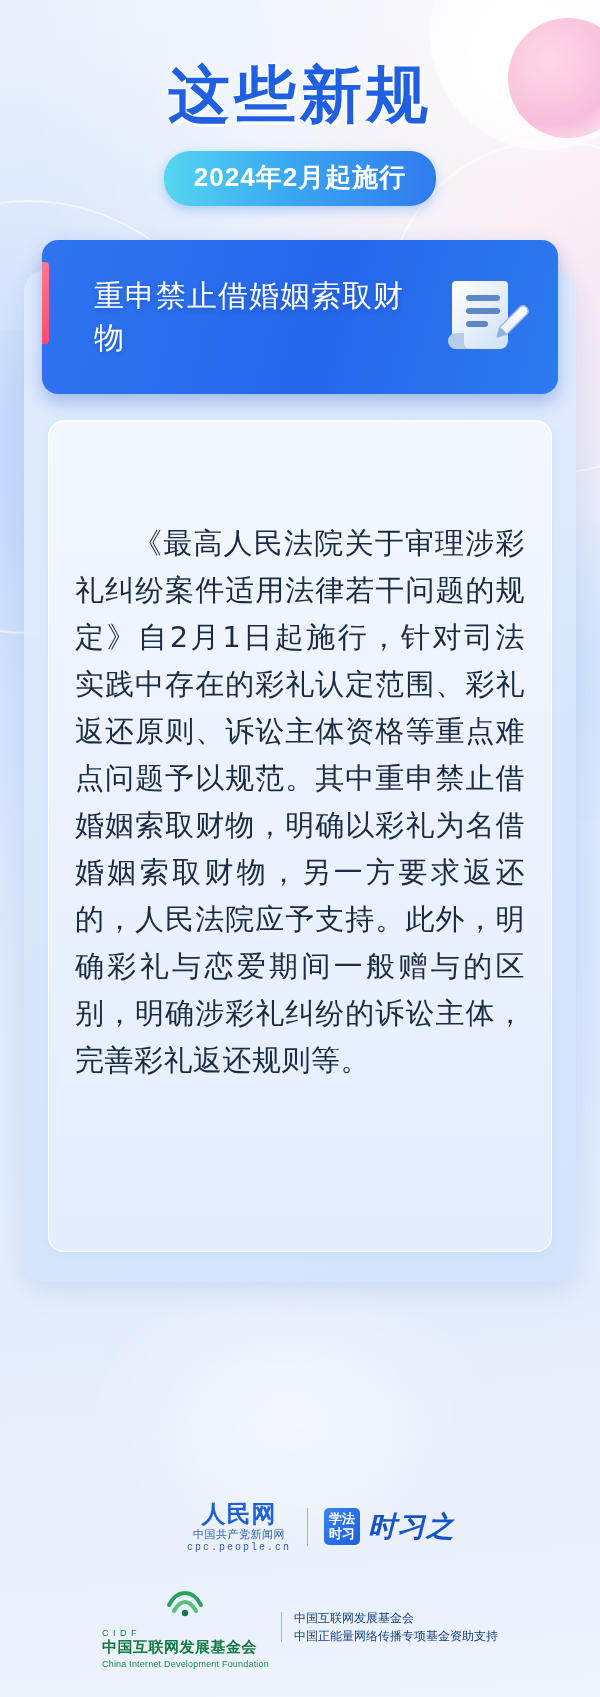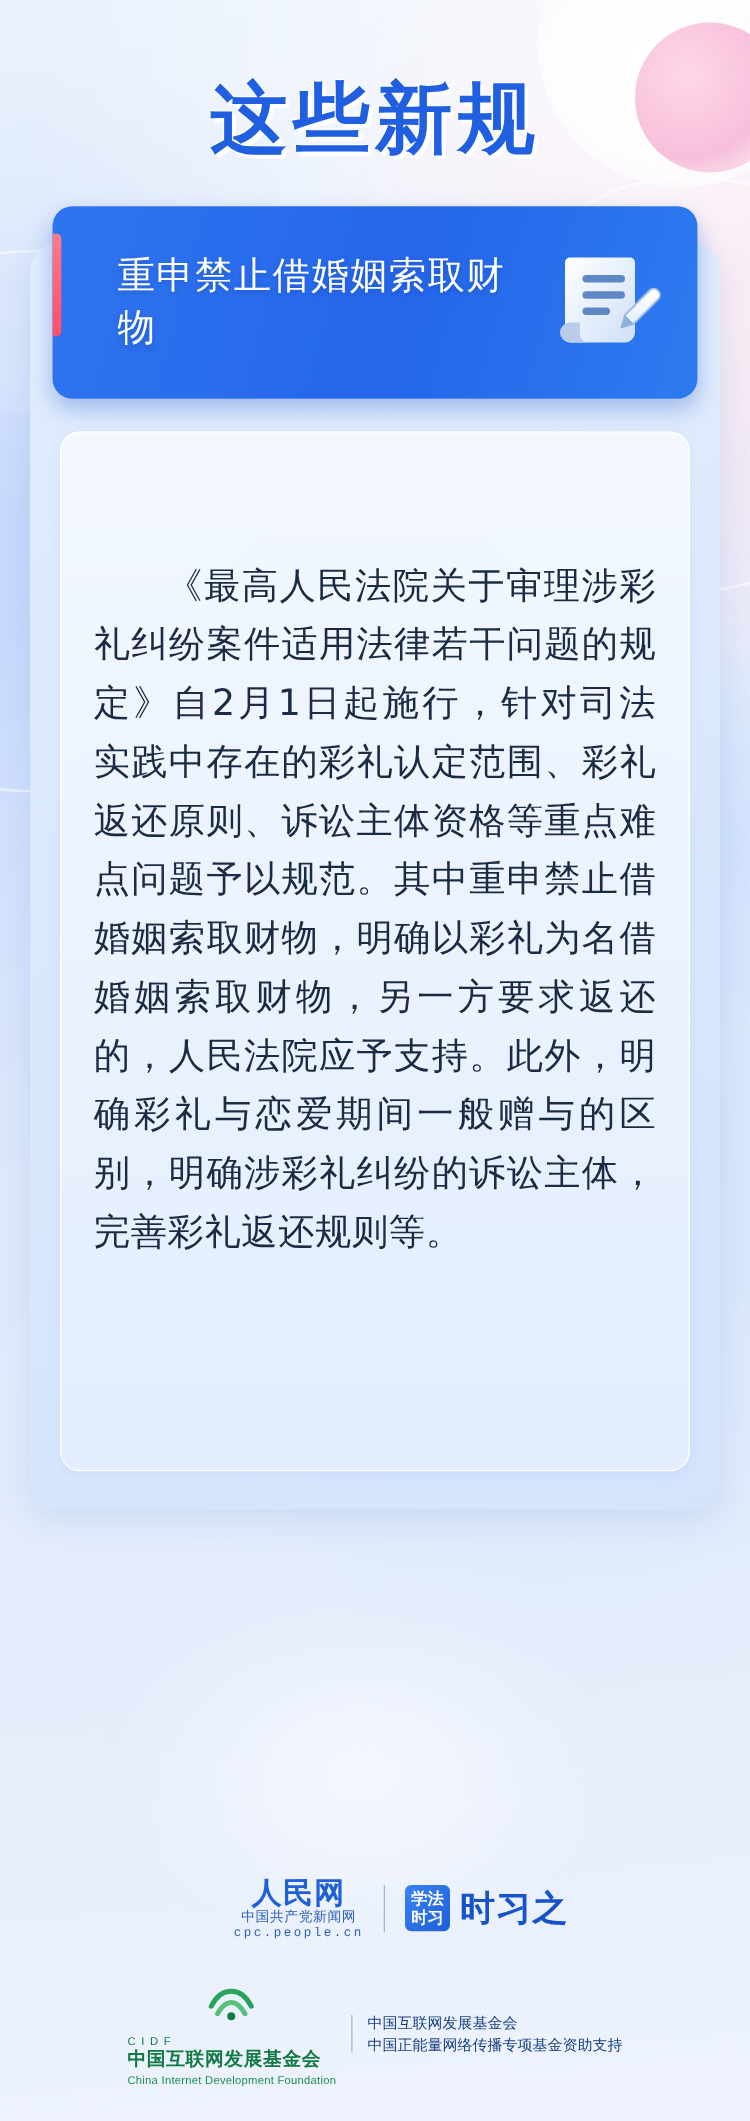--- a/index.html
+++ b/index.html
@@ -235,20 +235,21 @@
     padding: 4px 5px;
     border-radius: 5px;
     text-align: center;
   }
   .xf-word {
     font-family: "DejaVu Serif", serif;
     font-size: 28px;
     font-weight: bold;
     color: #1554c8;
     letter-spacing: 1px;
+    font-style: italic;
   }
   .footer-bar {
     display: flex;
     align-items: center;
     justify-content: center;
     gap: 12px;
     padding: 10px 0 0;
   }
   .cidf {
     display: flex;
@@ -297,20 +298,23 @@
   <div class="blob blob-white-tr"></div>
   <div class="blob blob-pink"></div>
   <div class="blob blob-blue-l"></div>
   <div class="blob blob-blue-r"></div>
   <div class="blob blob-bottom"></div>
   <div class="arc arc1"></div>
   <div class="arc arc2"></div>
 
   <div class="header">
     <div class="title-line l1">这些新规</div>
+    <div class="subtitle-wrap">
+      <div class="subtitle">2024年2月起施行</div>
+    </div>
   </div>
 
   <div class="card">
 
     <div class="banner">
       <div class="banner-title">重申禁止借婚姻索取财物</div>
       <div class="banner-icon">
         <svg viewBox="0 0 92 92" width="92" height="92" aria-hidden="true">
           <defs>
             <linearGradient id="pg" x1="0" y1="0" x2="1" y2="1">

